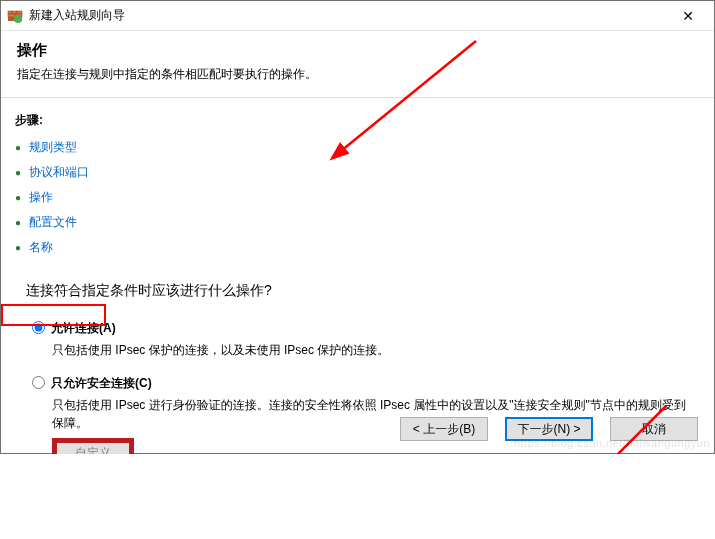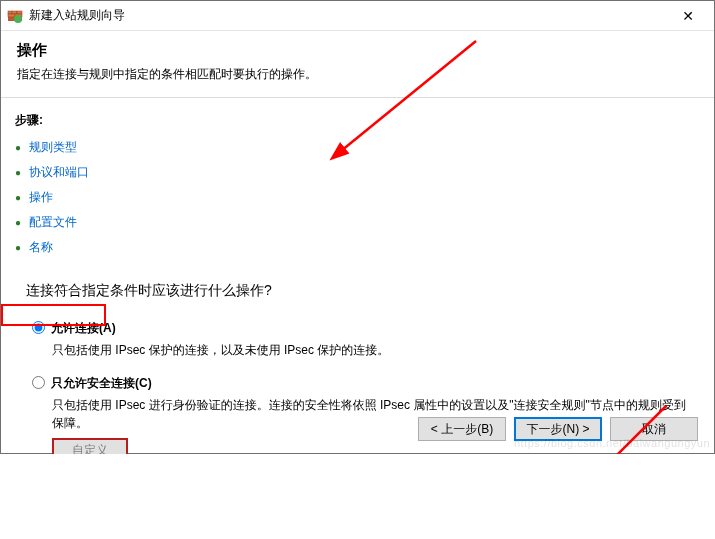--- a/index.html
+++ b/index.html
@@ -19,23 +19,23 @@
   .step-item .bullet { width: 14px; color: #2a7a2a; font-size: 10px; }
   .step-item a { color: #0066cc; text-decoration: none; cursor: default; }
   .content { flex: 1; padding: 18px 18px 0 25px; position: relative; }
   .content .prompt { font-size: 14px; margin-bottom: 6px; }
   .radio-group { margin-left: 4px; margin-top: 20px; }
   .radio-item { margin-bottom: 16px; padding-left: 2px; }
   .radio-item label { display: flex; align-items: flex-start; font-size: 12px; cursor: default; }
   .radio-item input[type=radio] { margin-right: 6px; margin-top: 1px; }
   .radio-item .rlabel { font-weight: bold; }
   .radio-desc { font-size: 12px; margin: 4px 0 0 20px; color: #000; line-height: 1.5; }
-  .customize-btn { margin: 6px 0 0 20px; padding: 2px 18px; font-size: 12px; background: #e1e1e1; border: 2px solid #b91c1c; color: #808080; }
+  .customize-btn { margin: 6px 0 0 20px; padding: 2px 18px; font-size: 12px; background: #e1e1e1; border: 5px solid #b91c1c; color: #808080; }
   .hl-box { position: absolute; border: 2px solid #ff0000; pointer-events: none; }
-  .buttons { position: absolute; bottom: 12px; right: 16px; display: flex; gap: 8px; }
+  .buttons { position: absolute; bottom: 12px; right: 16px; display: flex; gap: 17px; }
   .buttons button { width: 88px; height: 24px; font-size: 12px; border: 1px solid #adadad; background: #e1e1e1; cursor: default; }
   .buttons button.primary { border: 2px solid #0078d7; background: #e1e1e1; }
   .arrow { position: absolute; pointer-events: none; }
   .watermark { position: absolute; bottom: 4px; right: 4px; font-size: 11px; color: rgba(0,0,0,0.12); letter-spacing: .5px; }
 </style>
 </head>
 <body>
 
 <div class="window">
 

